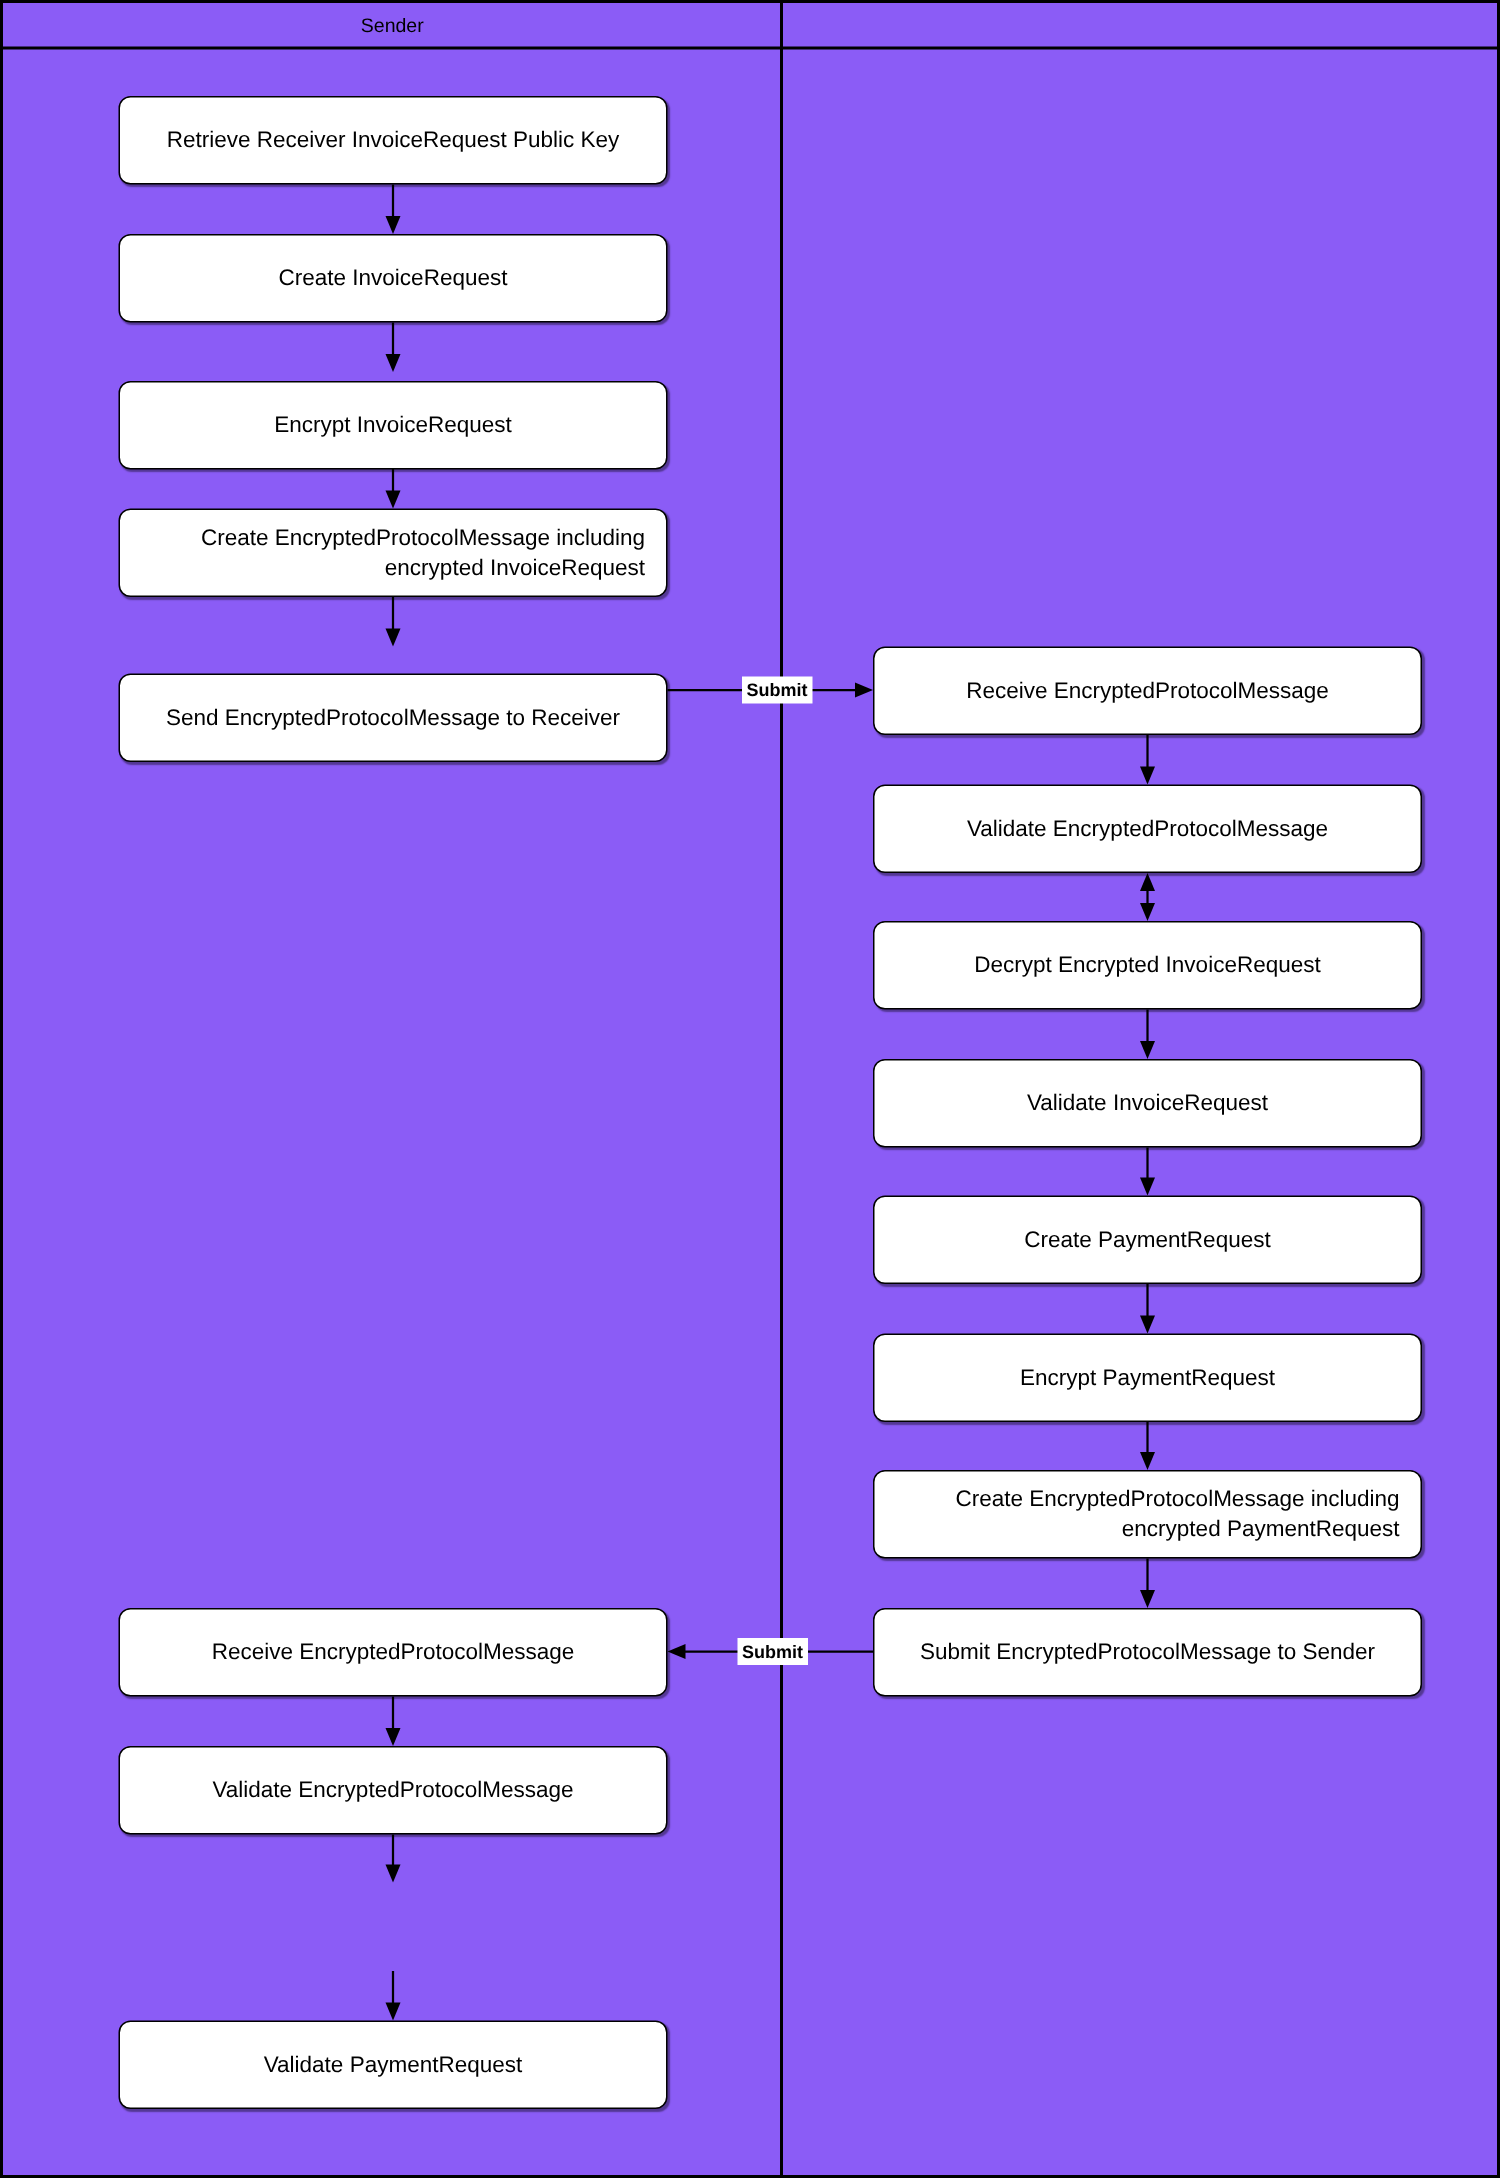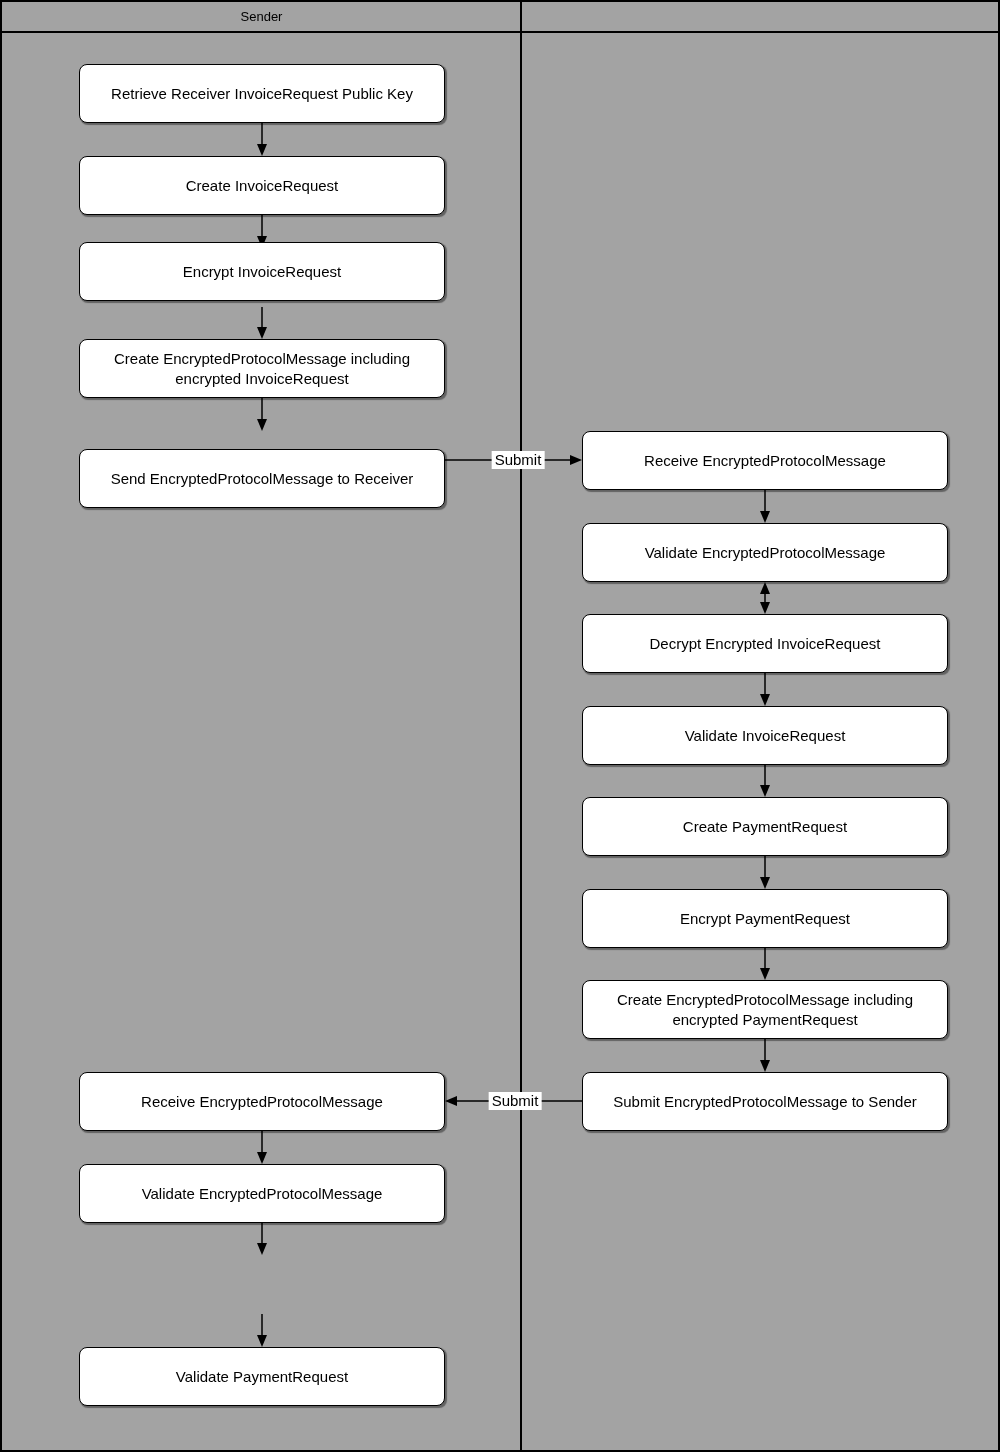--- a/index.html
+++ b/index.html
@@ -1,43 +1,43 @@
 <!DOCTYPE html>
 <html><head>
 <meta charset="utf-8">
 <style>
   html,body{margin:0;padding:0;background:#ffffff;}
   .canvas{
-    position:relative;width:1000px;height:1452px;background:#a3a3a3;
+    position:relative;width:1000px;height:1452px;background:#8b5cf6;
     border:2px solid #000;box-sizing:border-box;overflow:hidden;
     font-family:"Liberation Sans",sans-serif;color:#000;
   }
   .lane-header{
     position:absolute;top:0;height:29px;display:flex;align-items:center;
     justify-content:center;font-size:13px;
   }
   .lane-header-sender{left:0;width:519px;}
   .lane-header-receiver{left:521px;width:477px;}
   .divider-v{position:absolute;top:0;bottom:0;left:518px;width:2px;background:#000;}
   .header-line{position:absolute;top:29px;left:0;right:0;height:2px;background:#000;}
   svg.connectors{position:absolute;left:0;top:0;width:996px;height:1448px;}
   svg.connectors line{stroke:#000;stroke-width:1.5;}
   svg.connectors polygon{fill:#000;stroke:none;}
   .node{
     position:absolute;width:366px;height:59px;background:#fff;
     border:1.5px solid #000;border-radius:8px;box-sizing:border-box;
-    display:flex;align-items:center;justify-content:center;text-align:center;
+    display:flex;align-items:center;justify-content:center;text-align:right;
     font-size:15px;line-height:1.3;padding:4px 14px;
     box-shadow:1.5px 1.5px 1px rgba(0,0,0,0.4);
   }
   .sender-col{left:77px;}
   .receiver-col{left:580px;}
   .edge-label{
     position:absolute;transform:translate(-50%,-50%);background:#fff;
-    font-size:15px;line-height:18px;padding:0 3px;white-space:nowrap;
+    font-size:12px;line-height:18px;padding:0 3px;white-space:nowrap;font-weight:bold;
   }
 </style>
 </head>
 <body>
 
 <div class="canvas">
 
   <div class="divider-v"></div>
   <div class="header-line"></div>
 
@@ -117,21 +117,21 @@
         <polygon points="255,1333 265,1333 260,1345"></polygon>
     </g>
   </svg>
 
   <div class="node sender-col" style="top:62px">
       <span>Retrieve Receiver InvoiceRequest Public Key</span>
     </div>
   <div class="node sender-col" style="top:154px">
       <span>Create InvoiceRequest</span>
     </div>
-  <div class="node sender-col" style="top:240px">
+  <div class="node sender-col" style="top:252px">
       <span>Encrypt InvoiceRequest</span>
     </div>
   <div class="node sender-col" style="top:337px">
       <span>Create EncryptedProtocolMessage including encrypted InvoiceRequest</span>
     </div>
   <div class="node sender-col" style="top:447px">
       <span>Send EncryptedProtocolMessage to Receiver</span>
     </div>
 
   <div class="node receiver-col" style="top:429px">

